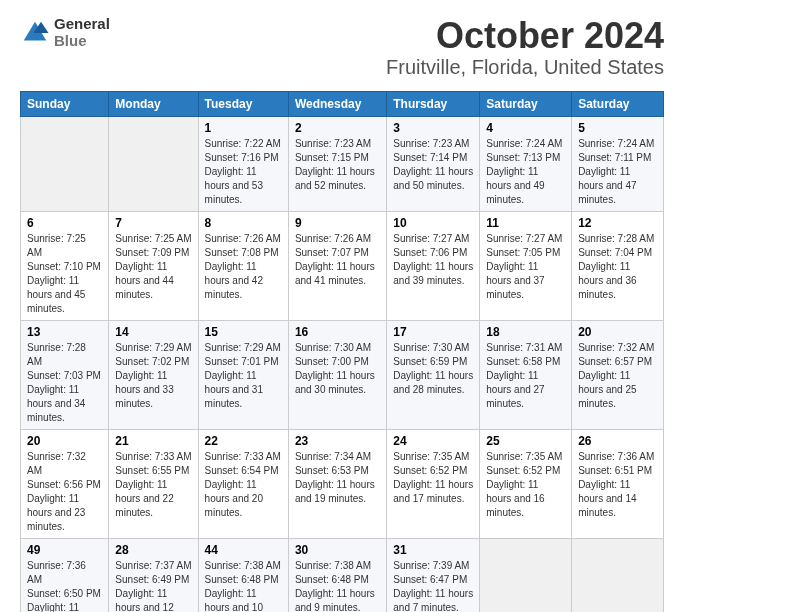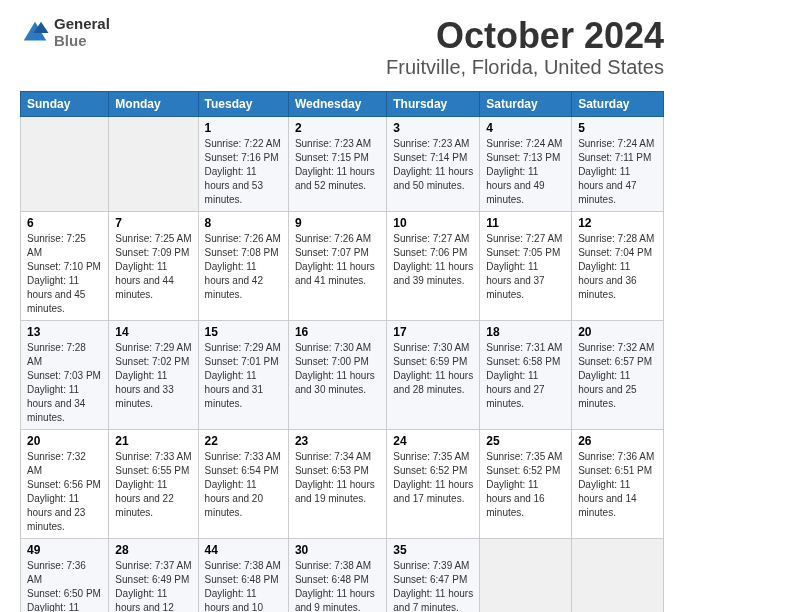--- a/index.html
+++ b/index.html
@@ -258,21 +258,21 @@
           </td>
           <td>
             <span class="day-num">44</span>
             <div class="cell-text">Sunrise: 7:38 AM<br>Sunset: 6:48 PM<br>Daylight: 11 hours and 10 minutes.</div>
           </td>
           <td>
             <span class="day-num">30</span>
             <div class="cell-text">Sunrise: 7:38 AM<br>Sunset: 6:48 PM<br>Daylight: 11 hours and 9 minutes.</div>
           </td>
           <td>
-            <span class="day-num">35</span>
+            <span class="day-num">31</span>
             <div class="cell-text">Sunrise: 7:39 AM<br>Sunset: 6:47 PM<br>Daylight: 11 hours and 7 minutes.</div>
           </td>
           <td class="empty-cell"></td>
           <td class="empty-cell"></td>
         </tr>
       </tbody>
   </table>
 </div>
 
 </body></html>

